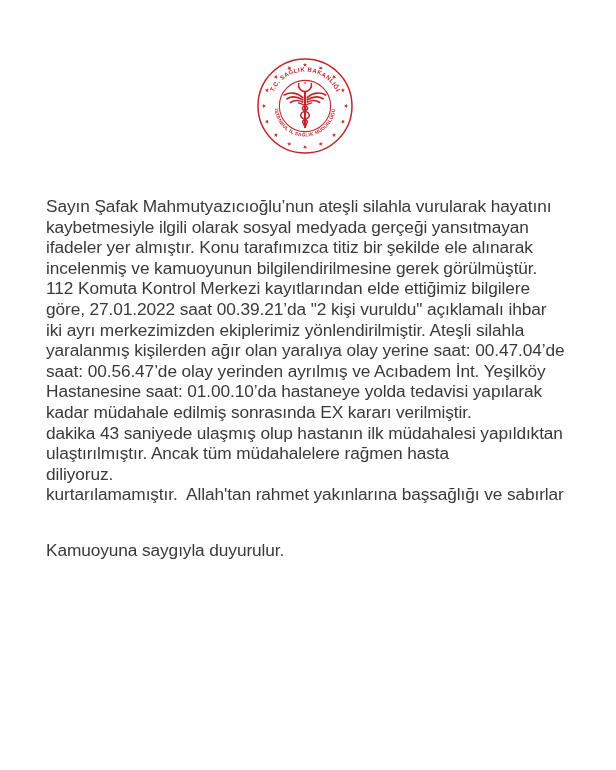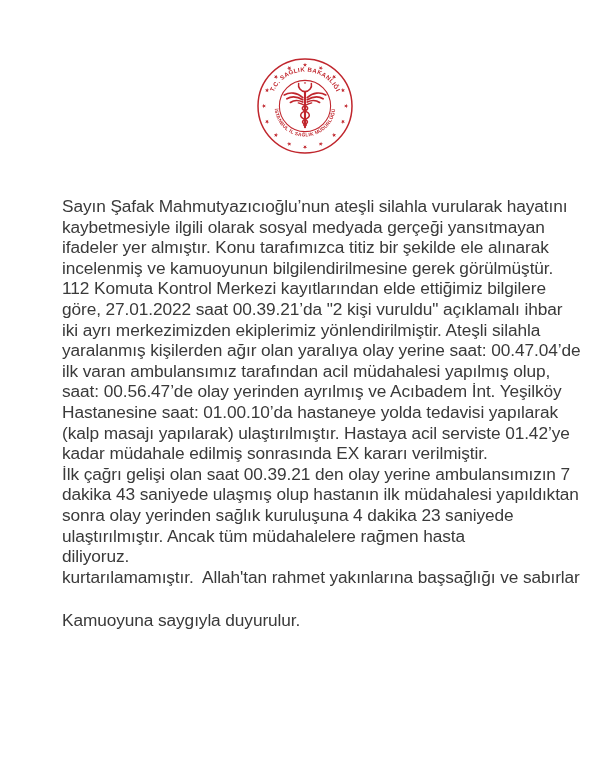--- a/index.html
+++ b/index.html
@@ -18,27 +18,27 @@
   .seal svg{display:block;width:106px;height:106px;}
   .seal-ring{fill:none;stroke:var(--accent);stroke-width:1.7;}
   .seal-inner-ring{fill:none;stroke:var(--accent);stroke-width:1.2;}
   .seal-star{fill:var(--accent);}
   .seal-arc-top{font-family:"Liberation Sans",sans-serif;font-weight:bold;
     font-size:6.9px;letter-spacing:0.45px;fill:var(--accent);}
   .seal-arc-bottom{font-family:"Liberation Sans",sans-serif;font-weight:bold;
     font-size:5.4px;letter-spacing:0.35px;fill:var(--accent);}
   .cad-stroke{fill:none;stroke:var(--accent);stroke-linecap:round;}
   .statement{
-    position:absolute;left:62px;top:196px;
+    position:absolute;left:46px;top:196px;
     font-size:17.3px;line-height:20.6px;
     color:var(--text-color,#3a3a3a);
     letter-spacing:-0.1px;
   }
   .line{white-space:pre;}
-  .closing{margin-top:23px;white-space:pre;}
+  .closing{margin-top:35px;white-space:pre;}
 </style>
 </head>
 <body>
 
 <div class="page">
 
   <div class="seal">
     <svg viewBox="0 0 120 120" xmlns="http://www.w3.org/2000/svg">
       <defs>
         <path id="star" d="M0,-2.6 L0.59,-0.81 2.47,-0.8 0.95,0.31 1.53,2.1 0,1 -1.53,2.1 -0.95,0.31 -2.47,-0.8 -0.59,-0.81 Z"></path>
@@ -97,28 +97,24 @@
   <div class="statement">
     <div>
         <div class="line">Sayın Şafak Mahmutyazıcıoğlu’nun ateşli silahla vurularak hayatını</div>
         <div class="line">kaybetmesiyle ilgili olarak sosyal medyada gerçeği yansıtmayan</div>
         <div class="line">ifadeler yer almıştır. Konu tarafımızca titiz bir şekilde ele alınarak</div>
         <div class="line">incelenmiş ve kamuoyunun bilgilendirilmesine gerek görülmüştür.</div>
         <div class="line">112 Komuta Kontrol Merkezi kayıtlarından elde ettiğimiz bilgilere</div>
         <div class="line">göre, 27.01.2022 saat 00.39.21’da "2 kişi vuruldu" açıklamalı ihbar</div>
         <div class="line">iki ayrı merkezimizden ekiplerimiz yönlendirilmiştir. Ateşli silahla</div>
         <div class="line">yaralanmış kişilerden ağır olan yaralıya olay yerine saat: 00.47.04’de</div>
-        <div class="line">ilk varan ambulansımız tarafından acil müdahalesi yapılmış olup,</div>
         <div class="line">saat: 00.56.47’de olay yerinden ayrılmış ve Acıbadem İnt. Yeşilköy</div>
         <div class="line">Hastanesine saat: 01.00.10’da hastaneye yolda tedavisi yapılarak</div>
-        <div class="line">(kalp masajı yapılarak) ulaştırılmıştır. Hastaya acil serviste 01.42’ye</div>
         <div class="line">kadar müdahale edilmiş sonrasında EX kararı verilmiştir.</div>
-        <div class="line">İlk çağrı gelişi olan saat 00.39.21 den olay yerine ambulansımızın 7</div>
         <div class="line">dakika 43 saniyede ulaşmış olup hastanın ilk müdahalesi yapıldıktan</div>
-        <div class="line">sonra olay yerinden sağlık kuruluşuna 4 dakika 23 saniyede</div>
         <div class="line">ulaştırılmıştır. Ancak tüm müdahalelere rağmen hasta</div>
         <div class="line">diliyoruz.</div>
         <div class="line">kurtarılamamıştır.  Allah'tan rahmet yakınlarına başsağlığı ve sabırlar</div>
       </div>
     <div class="closing">Kamuoyuna saygıyla duyurulur.</div>
   </div>
 
 </div>
 
 </body></html>

